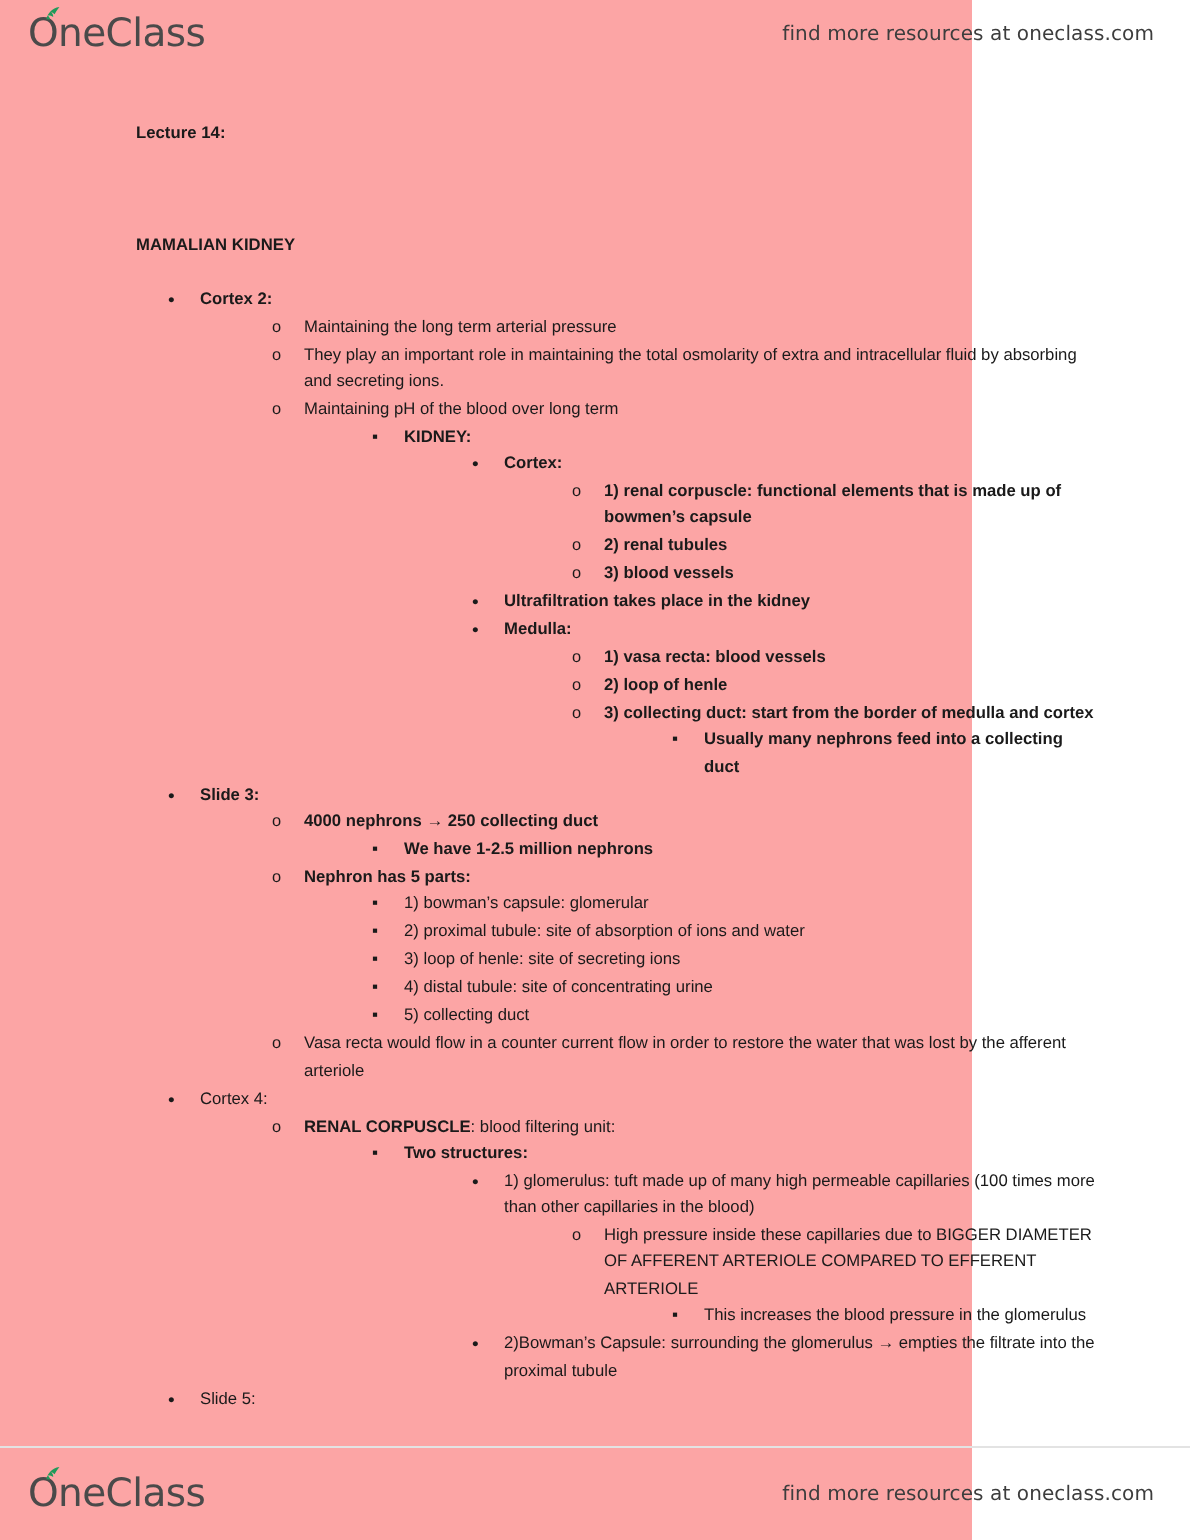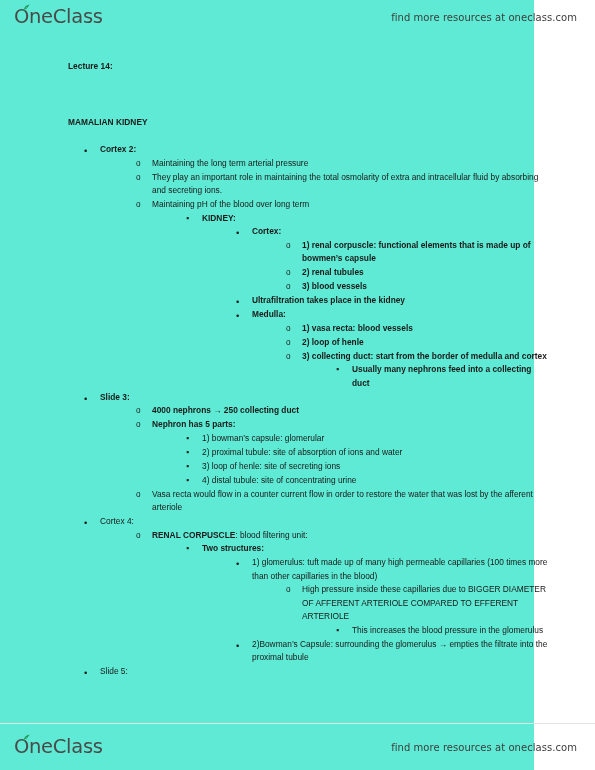--- a/index.html
+++ b/index.html
@@ -3,21 +3,21 @@
 <meta charset="utf-8">
 <style>
   * { margin:0; padding:0; box-sizing:border-box; }
   html, body {
     width:595px; height:770px;
     background:#ffffff;
     font-family:"Liberation Sans", sans-serif;
     color:#1a1a1a;
     overflow:hidden;
   }
-  .page { position:relative; width:534px; height:770px; background:#5eead4; }
+  .page { position:relative; width:486px; height:770px; background:#fca5a5; }
 
   
   .band {
     position:absolute; left:0; width:595px;
     display:flex; align-items:center; justify-content:space-between;
     padding:0 18px 0 14px;
   }
   .band-top    { top:0;  height:34px; }
   .band-bottom { bottom:0; height:46px; }
 
@@ -189,20 +189,26 @@
 
       <li class="node gap-top">
         <span class="mk disc"></span>
         <span class="txt b">Slide 3:</span>
 
         <ul class="lvl2">
           <li class="node">
             <span class="mk circ"></span>
             <span class="txt b">4000 nephrons → 250 collecting duct</span>
 
+            <ul class="lvl3">
+              <li class="node">
+                <span class="mk sq"></span>
+                <span class="txt b">We have 1-2.5 million nephrons</span>
+              </li>
+            </ul>
           </li>
 
           <li class="node">
             <span class="mk circ"></span>
             <span class="txt b">Nephron has 5 parts:</span>
 
             <ul class="lvl3">
               <li class="node">
                 <span class="mk sq"></span>
                 <span class="txt">1) bowman’s capsule: glomerular</span>
@@ -211,20 +217,24 @@
                 <span class="mk sq"></span>
                 <span class="txt">2) proximal tubule: site of absorption of ions and water</span>
               </li>
               <li class="node">
                 <span class="mk sq"></span>
                 <span class="txt">3) loop of henle: site of secreting ions</span>
               </li>
               <li class="node">
                 <span class="mk sq"></span>
                 <span class="txt">4) distal tubule: site of concentrating urine</span>
+              </li>
+              <li class="node">
+                <span class="mk sq"></span>
+                <span class="txt">5) collecting duct</span>
               </li>
             </ul>
           </li>
 
           <li class="node">
             <span class="mk circ"></span>
             <span class="txt">Vasa recta would flow in a counter current flow in order to restore the water that was lost by the afferent arteriole</span>
           </li>
         </ul>
       </li>

